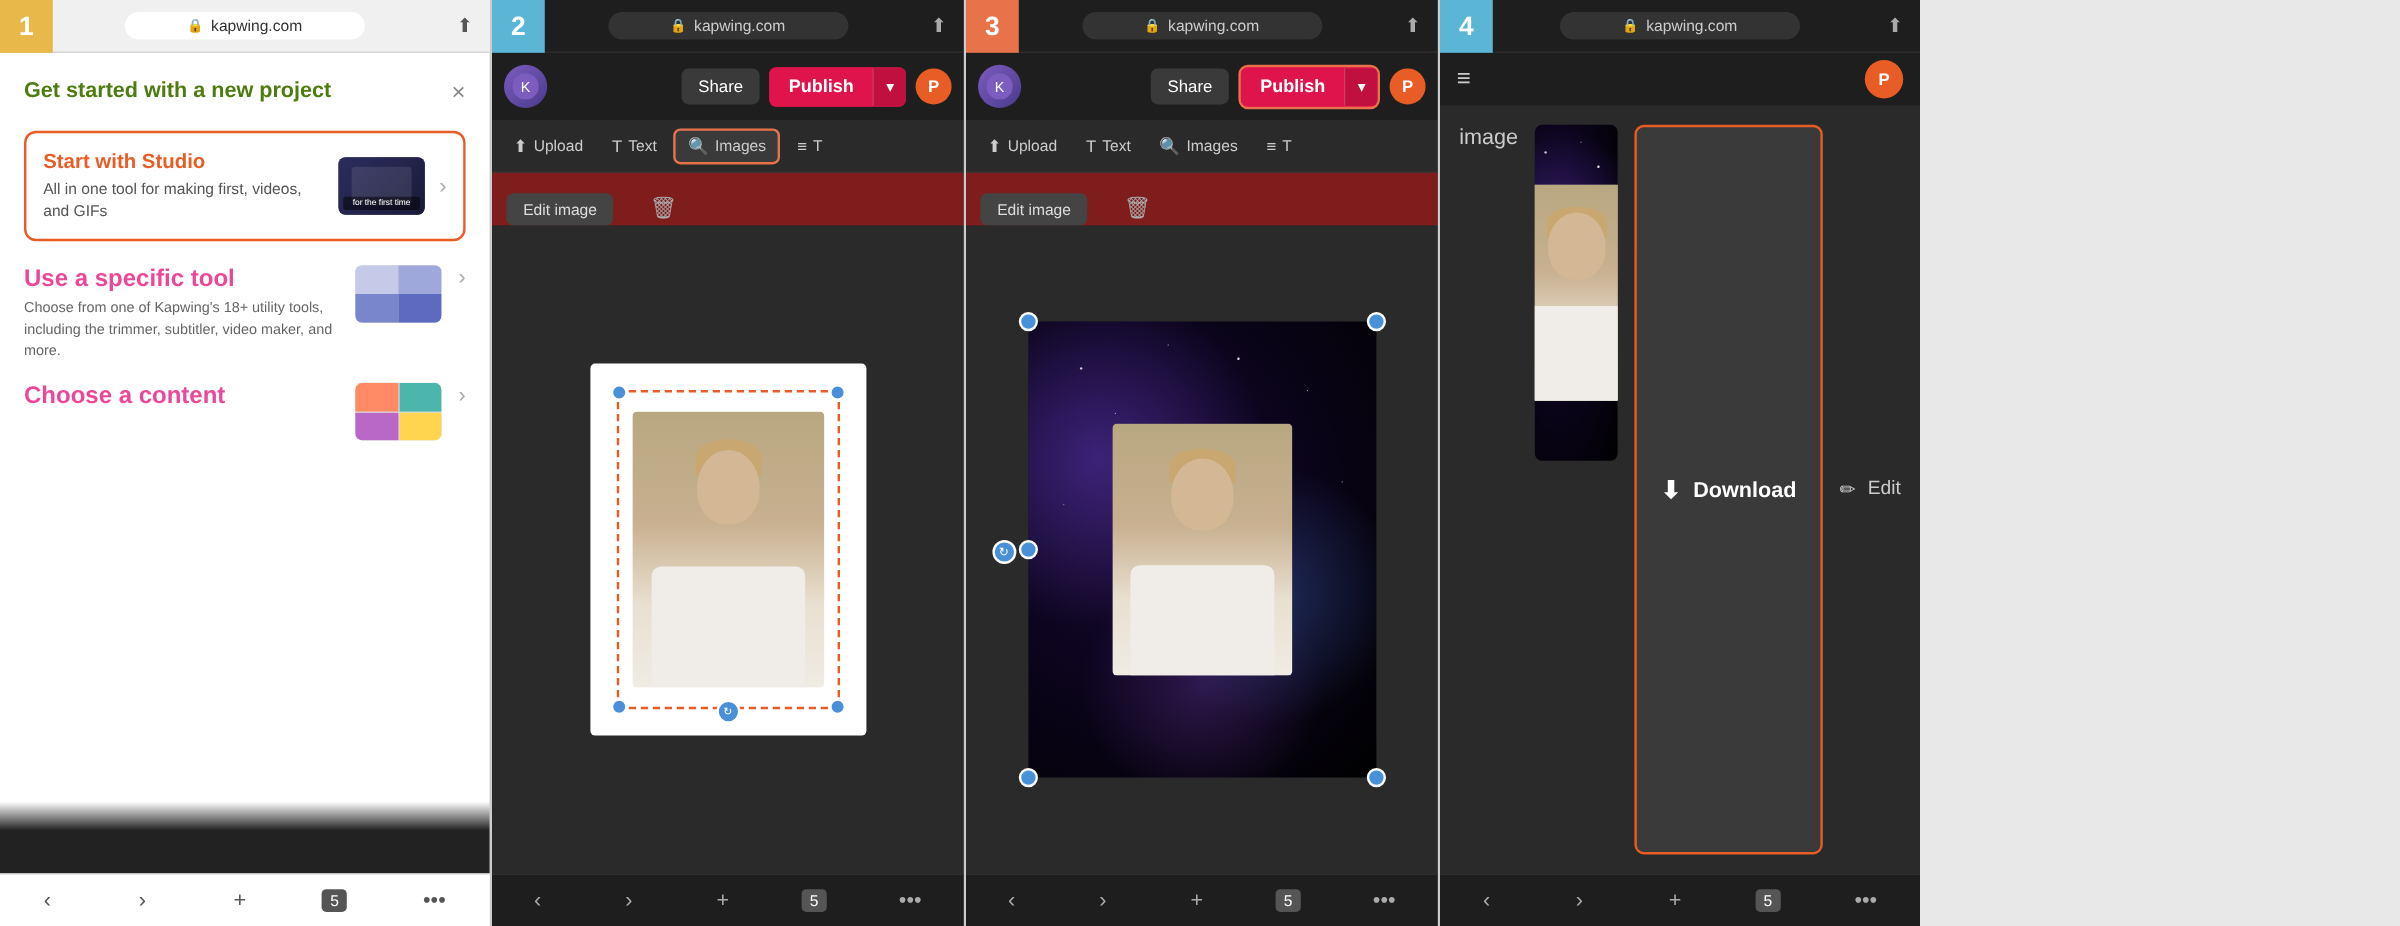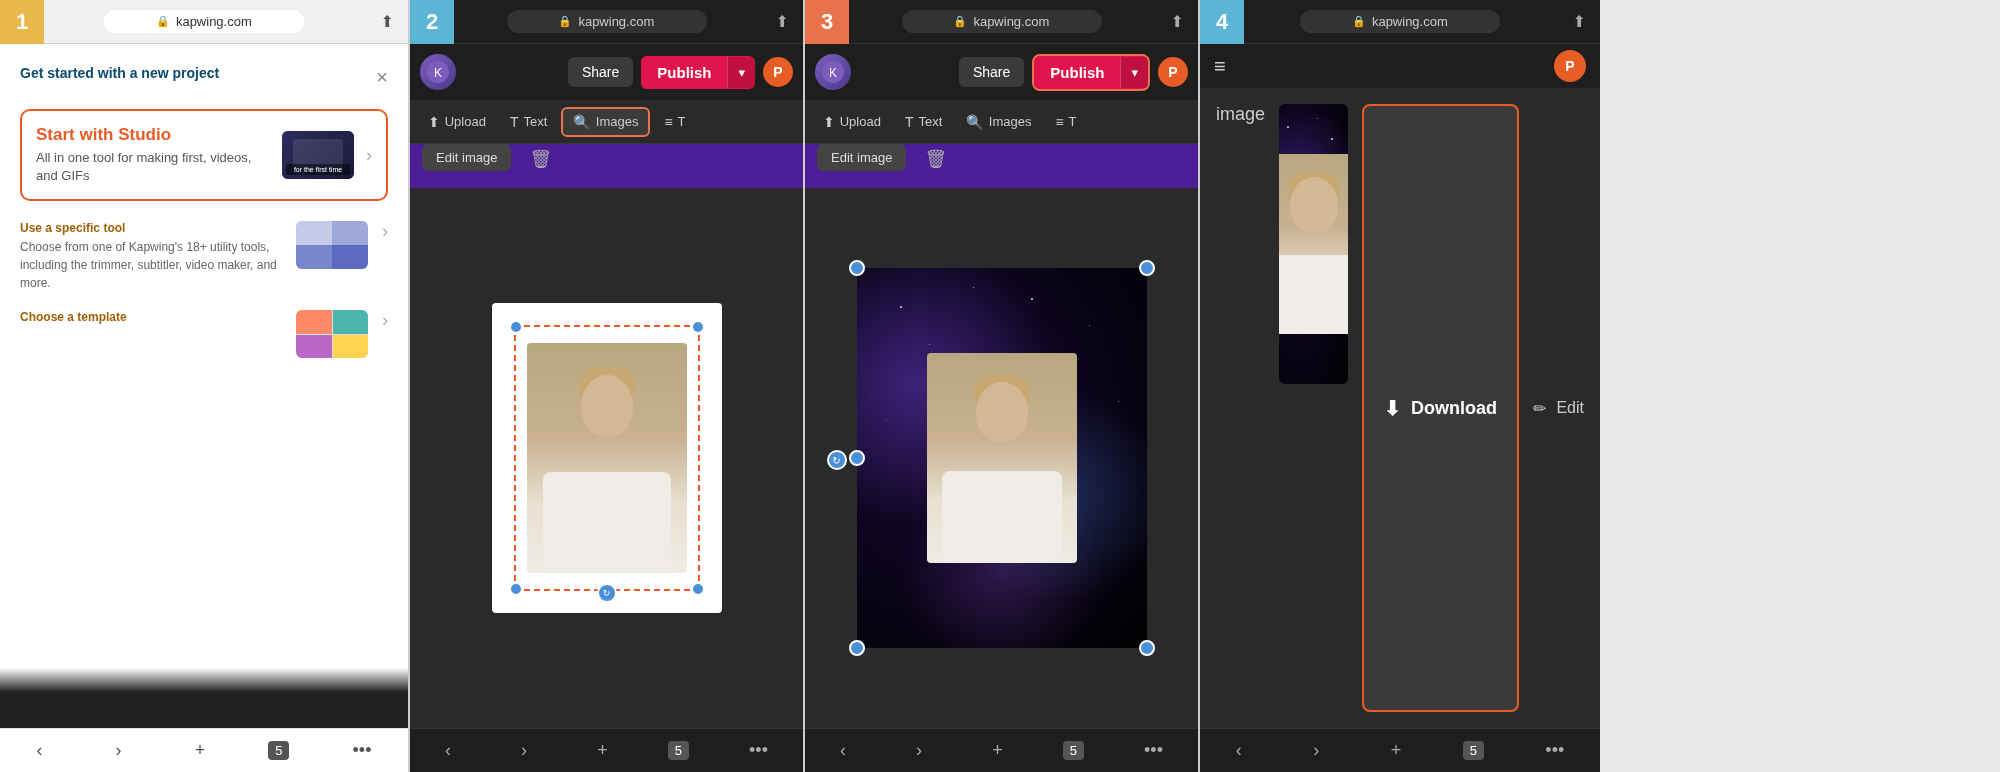--- a/index.html
+++ b/index.html
@@ -107,23 +107,23 @@
       overflow: hidden;
     }
 
     .panel-1-header {
       display: flex;
       justify-content: space-between;
       align-items: flex-start;
       margin-bottom: 20px;
     }
     .panel-1-title {
-      font-size: 14px;
+      font-size: 18px;
       font-weight: 600;
-      color: #0c4a6e;
+      color: #4d7c0f;
       line-height: 1.3;
       max-width: 280px;
     }
     .close-btn {
       font-size: 20px;
       color: #888;
       cursor: pointer;
       background: none;
       border: none;
       margin-top: 2px;
@@ -183,23 +183,23 @@
     }
 
     .option-row {
       display: flex;
       align-items: flex-start;
       gap: 14px;
       margin-bottom: 18px;
     }
     .option-text { flex: 1; }
     .option-title {
-      font-size: 12px;
+      font-size: 20px;
       font-weight: 700;
-      color: #a16207;
+      color: #ec4899;
       margin-bottom: 3px;
     }
     .option-desc {
       font-size: 12px;
       color: #666;
       line-height: 1.5;
     }
     .option-thumb {
       width: 72px;
       height: 48px;
@@ -349,25 +349,25 @@
     }
     .toolbar-btn.active {
       background: #3a3a3a;
       border: 2px solid #e8734a;
       border-radius: 6px;
     }
     .toolbar-icon { font-size: 14px; }
 
     .editor-subtoolbar {
       height: 44px;
-      background: #4c1d95;
-      display: flex;
-      align-items: flex-start;
+      background: #7f1d1d;
+      display: flex;
+      align-items: flex-end;
       padding: 0 12px;
-      gap: 10px;
+      gap: 22px;
       flex-shrink: 0;
     }
     .sub-btn {
       display: flex;
       align-items: center;
       gap: 6px;
       background: #444;
       border: none;
       color: #ddd;
       font-size: 13px;
@@ -546,21 +546,21 @@
           <div class="thumb-cell"></div>
           <div class="thumb-cell"></div>
           <div class="thumb-cell"></div>
         </div>
       </div>
       <span class="card-arrow">›</span>
     </div>
 
     <div class="option-row">
       <div class="option-text">
-        <div class="option-title">Choose a template</div>
+        <div class="option-title">Choose a content</div>
       </div>
       <div class="option-thumb">
         <div class="thumb-template">
           <div class="tt1"></div>
           <div class="tt2"></div>
           <div class="tt3"></div>
           <div class="tt4"></div>
         </div>
       </div>
       <span class="card-arrow">›</span>

